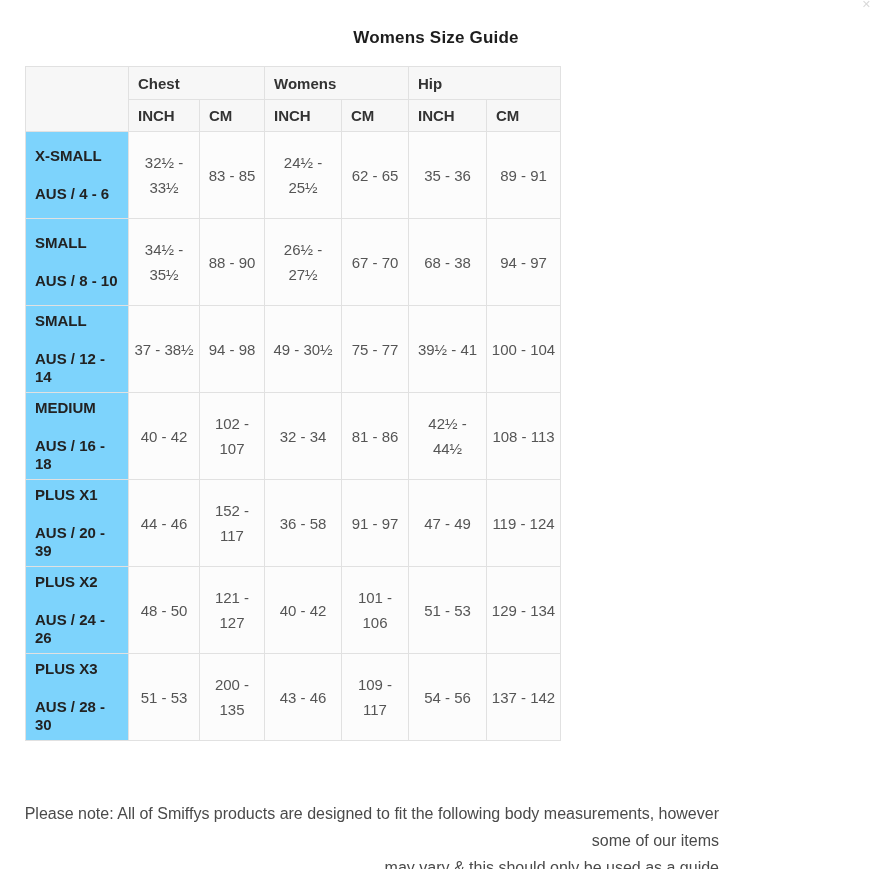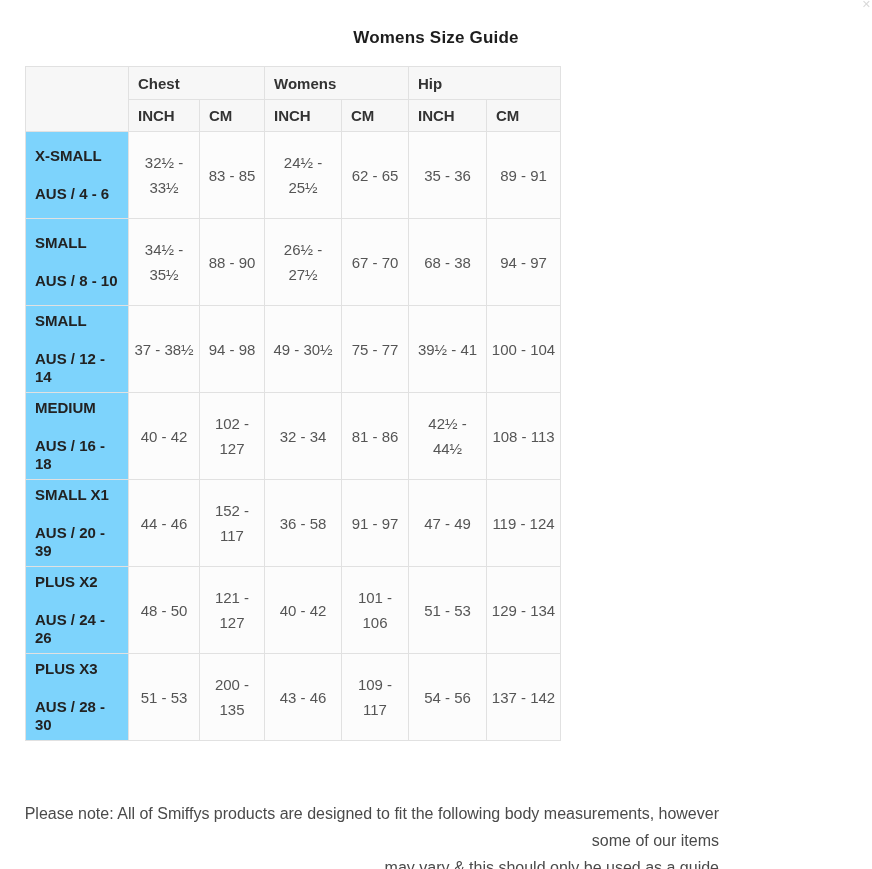--- a/index.html
+++ b/index.html
@@ -156,29 +156,29 @@
       <td>75 - 77</td>
       <td>39½ - 41</td>
       <td>100 - 104</td>
     </tr>
     <tr>
       <th class="row-label">
         <div class="size-name">MEDIUM</div>
         <div class="size-aus">AUS / 16 - 18</div>
       </th>
       <td>40 - 42</td>
-      <td>102 - 127</td>
+      <td>102 - 107</td>
       <td>32 - 34</td>
       <td>81 - 86</td>
       <td>42½ - 44½</td>
       <td>108 - 113</td>
     </tr>
     <tr>
       <th class="row-label">
-        <div class="size-name">SMALL X1</div>
+        <div class="size-name">PLUS X1</div>
         <div class="size-aus">AUS / 20 - 39</div>
       </th>
       <td>44 - 46</td>
       <td>152 - 117</td>
       <td>36 - 58</td>
       <td>91 - 97</td>
       <td>47 - 49</td>
       <td>119 - 124</td>
     </tr>
     <tr>

